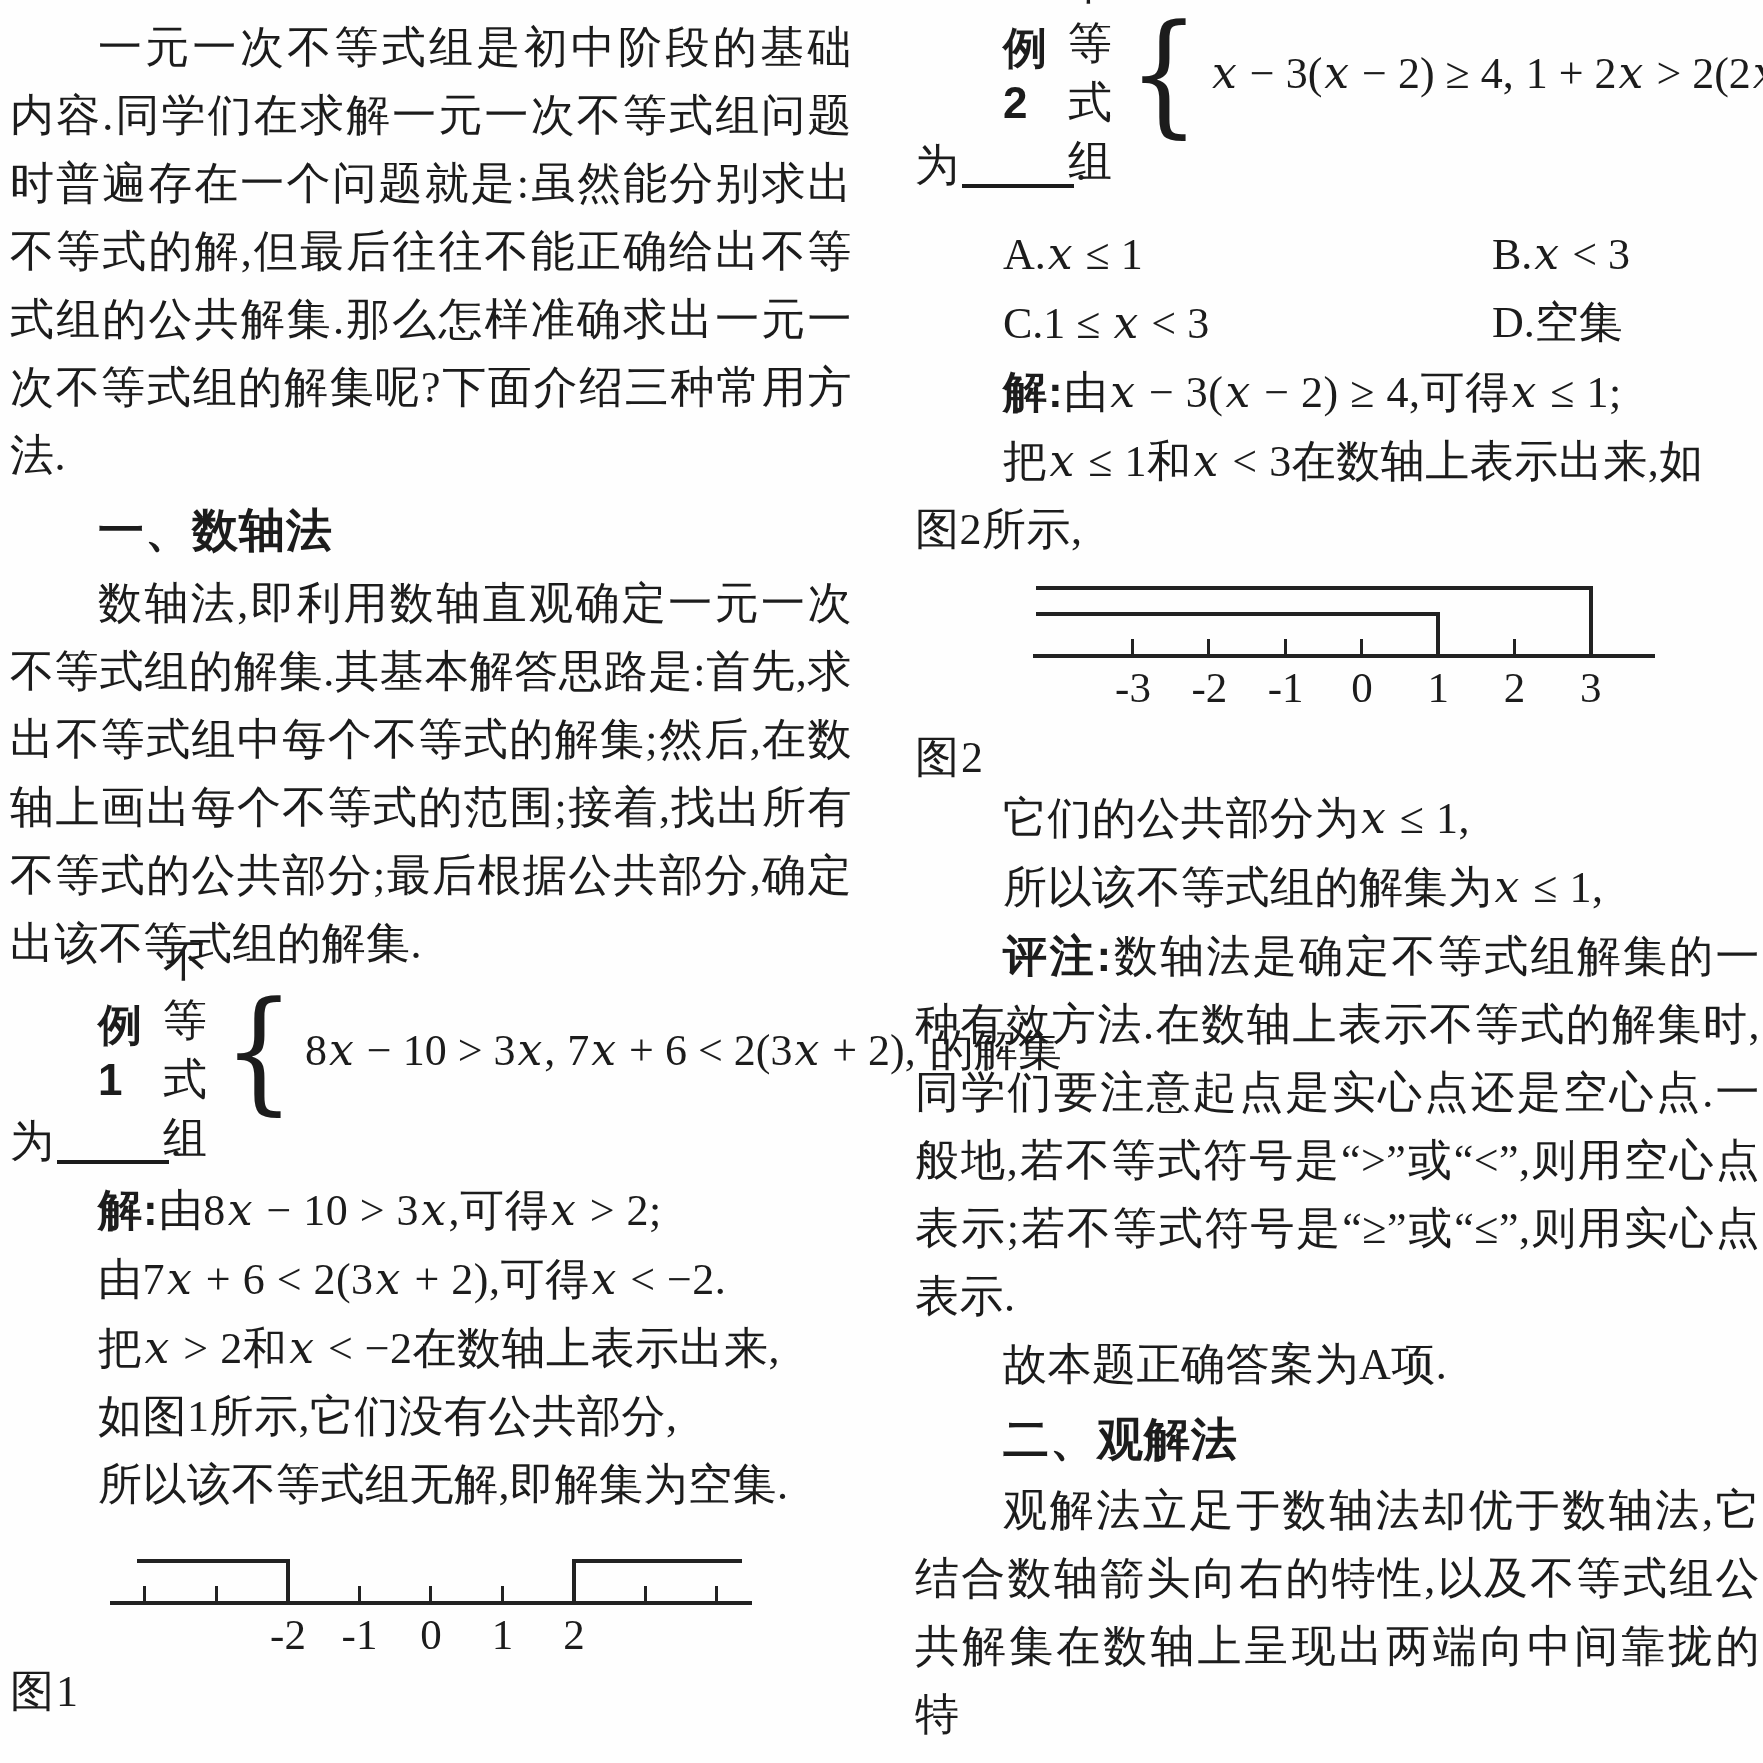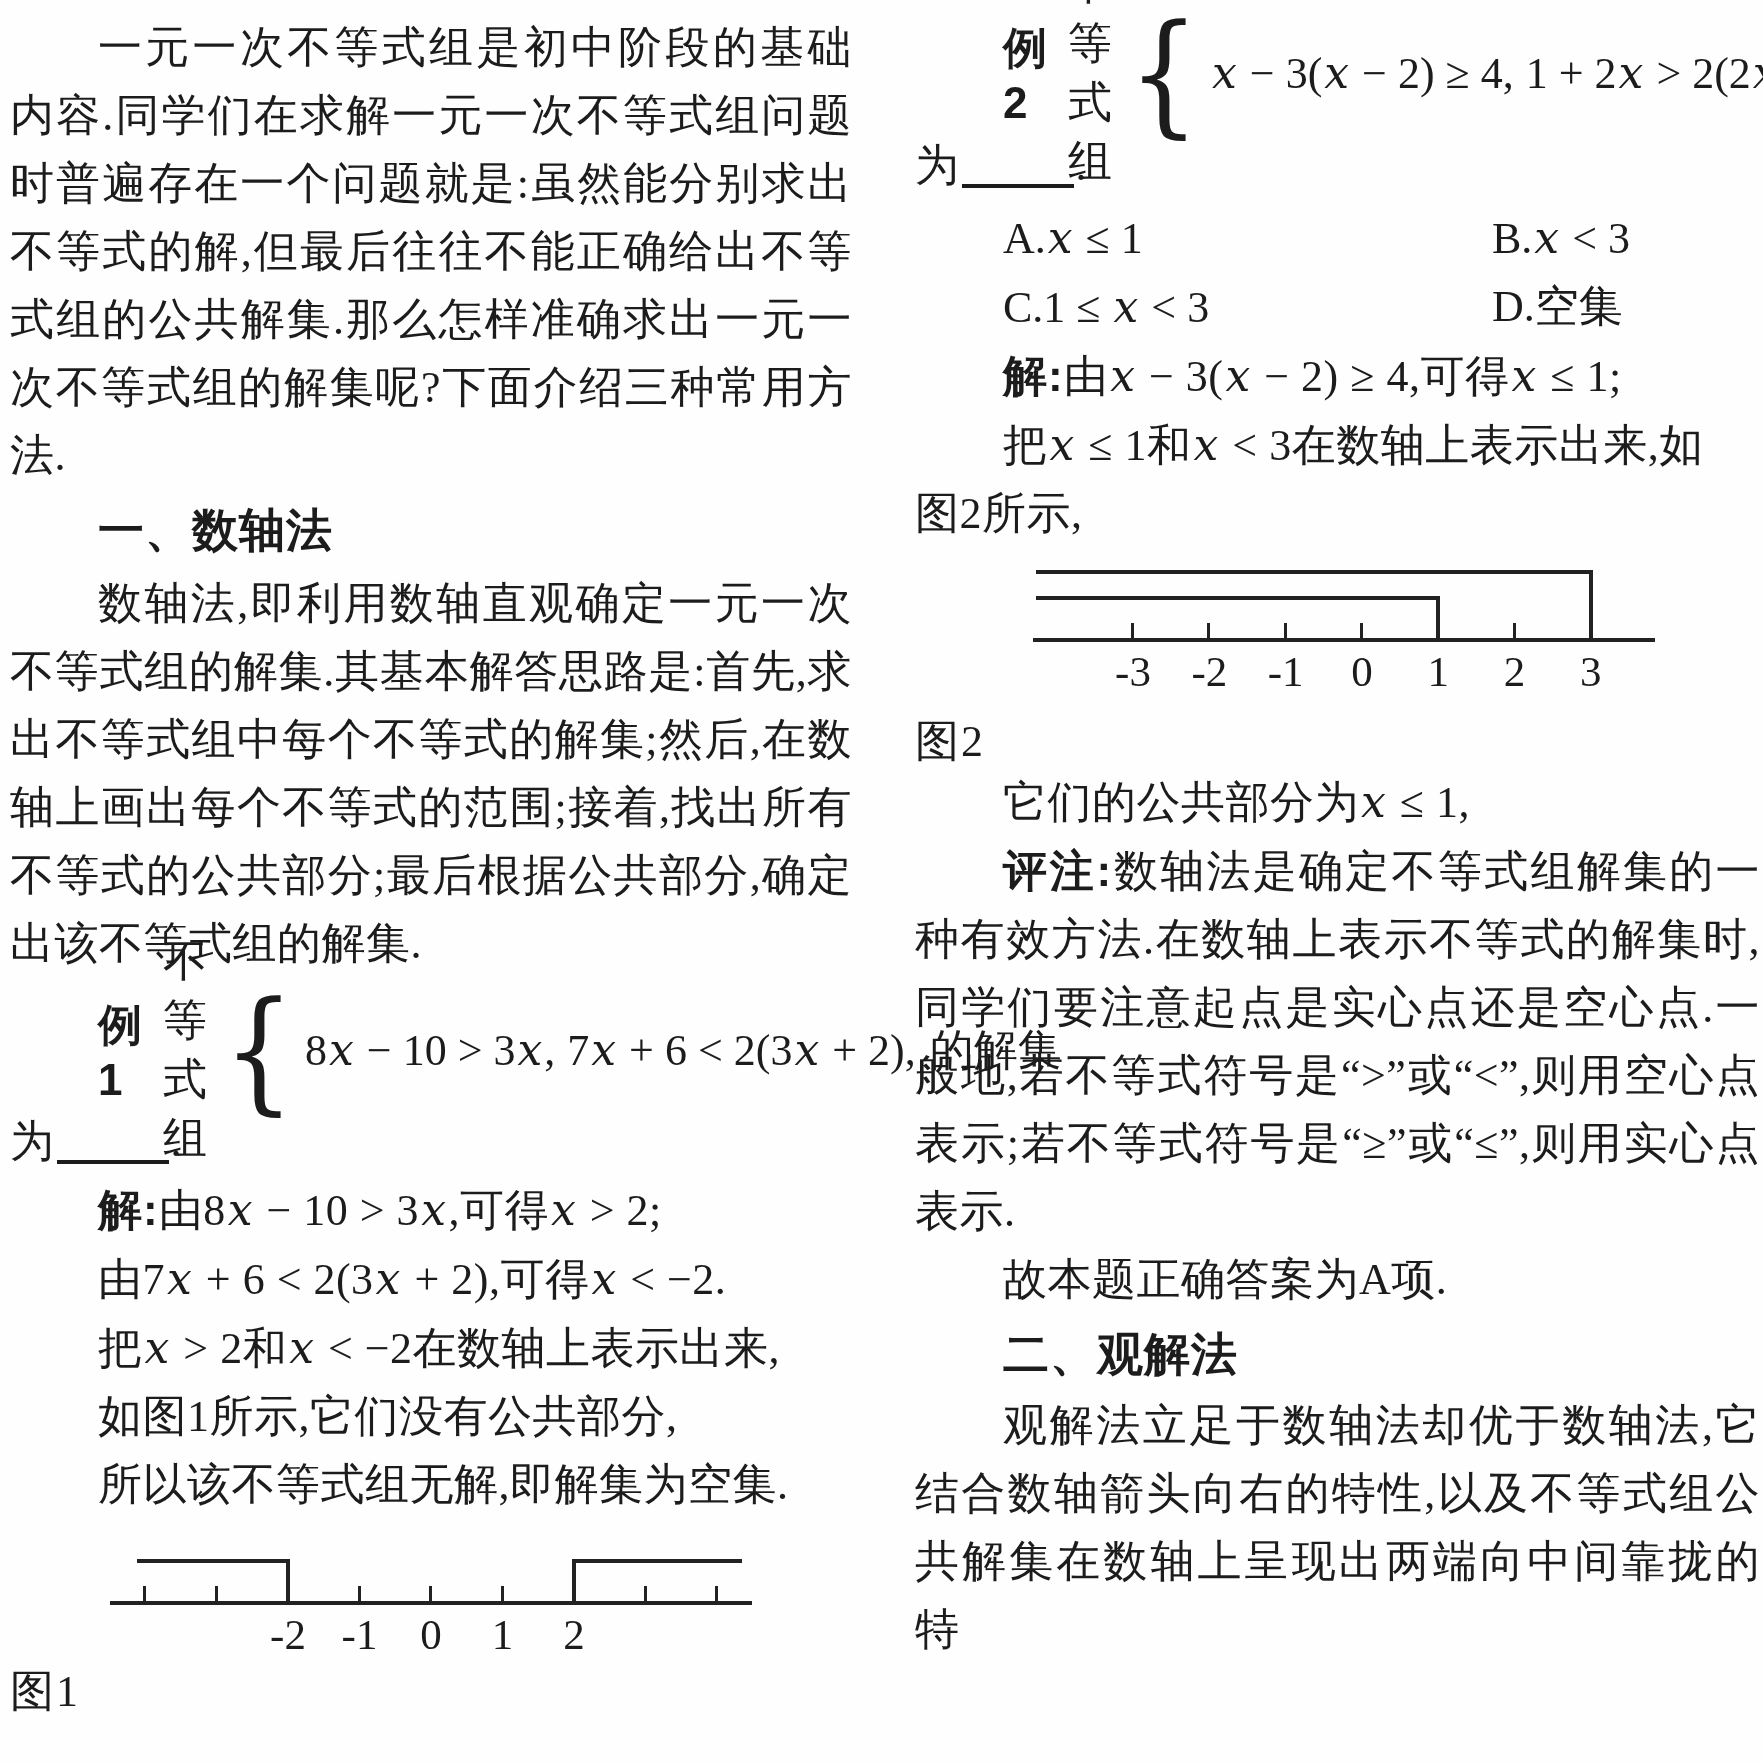--- a/index.html
+++ b/index.html
@@ -123,21 +123,21 @@
     <span class="brace">{</span>
     <span class="cases">
       <span class="case"><i class="mx">x</i> − 3(<i class="mx">x</i> − 2) ≥ 4,</span>
       <span class="case">1 + 2<i class="mx">x</i> &gt; 2(2<i class="mx">x</i> − 1),</span>
     </span>
     <span class="ex-tail">的解集</span>
   </div>
 
   <p class="body"><span>为</span><span class="blank"></span><span>.</span></p>
 
-  <div class="opt-row" style="margin-top:4px">
+  <div class="opt-row" style="margin-top:20px">
     <span class="opt"><span>A.</span><span><i class="mx">x</i> ≤ 1</span></span>
     <span class="opt"><span>B.</span><span><i class="mx">x</i> &lt; 3</span></span>
   </div>
   <div class="opt-row">
     <span class="opt"><span>C.</span><span>1 ≤ <i class="mx">x</i> &lt; 3</span></span>
     <span class="opt"><span>D.</span><span>空集</span></span>
   </div>
 
   <p class="body sol"><b class="blab">解:</b><span>由<i class="mx">x</i> − 3(<i class="mx">x</i> − 2) ≥ 4,可得<i class="mx">x</i> ≤ 1;</span></p>
   <p class="body sol"><span>把<i class="mx">x</i> ≤ 1和<i class="mx">x</i> &lt; 3在数轴上表示出来,如</span></p>
@@ -160,20 +160,21 @@
       <div class="tlab" style="left: 294.3px; top: 92px;">-2</div>
       <div class="tlab" style="left: 370.6px; top: 92px;">-1</div>
       <div class="tlab" style="left: 446.9px; top: 92px;">0</div>
       <div class="tlab" style="left: 523.2px; top: 92px;">1</div>
       <div class="tlab" style="left: 599.5px; top: 92px;">2</div>
       <div class="tlab" style="left: 675.8px; top: 92px;">3</div>
     </div>
   <div class="figcap" id="fig2-cap">图2</div>
 
   <p class="body sol post-fig"><span>它们的公共部分为<i class="mx">x</i> ≤ 1,</span></p>
+  <p class="body sol"><span>所以该不等式组的解集为<i class="mx">x</i> ≤ 1,</span></p>
   <p class="body ind"><b class="blab">评注:</b><span>数轴法是确定不等式组解集的一种有效方法.在数轴上表示不等式的解集时,同学们要注意起点是实心点还是空心点.一般地,若不等式符号是“&gt;”或“&lt;”,则用空心点表示;若不等式符号是“≥”或“≤”,则用实心点表示.</span></p>
 
   <p class="body sol"><span>故本题正确答案为A项.</span></p>
 
   <h2 class="sec">二、观解法</h2>
 
   <p class="body ind" style="margin-top:6px">观解法立足于数轴法却优于数轴法,它结合数轴箭头向右的特性,以及不等式组公共解集在数轴上呈现出两端向中间靠拢的特</p>
 </section>
 
 </body></html>

